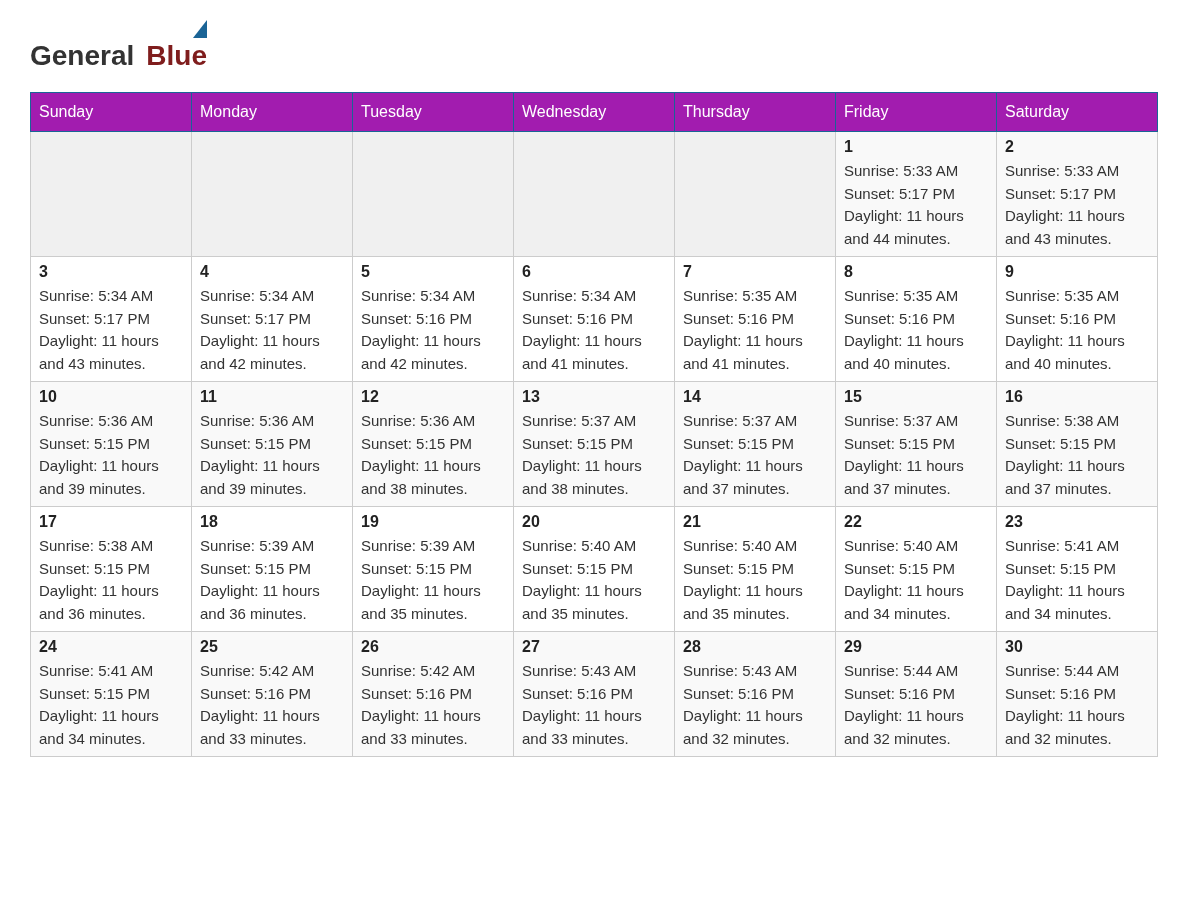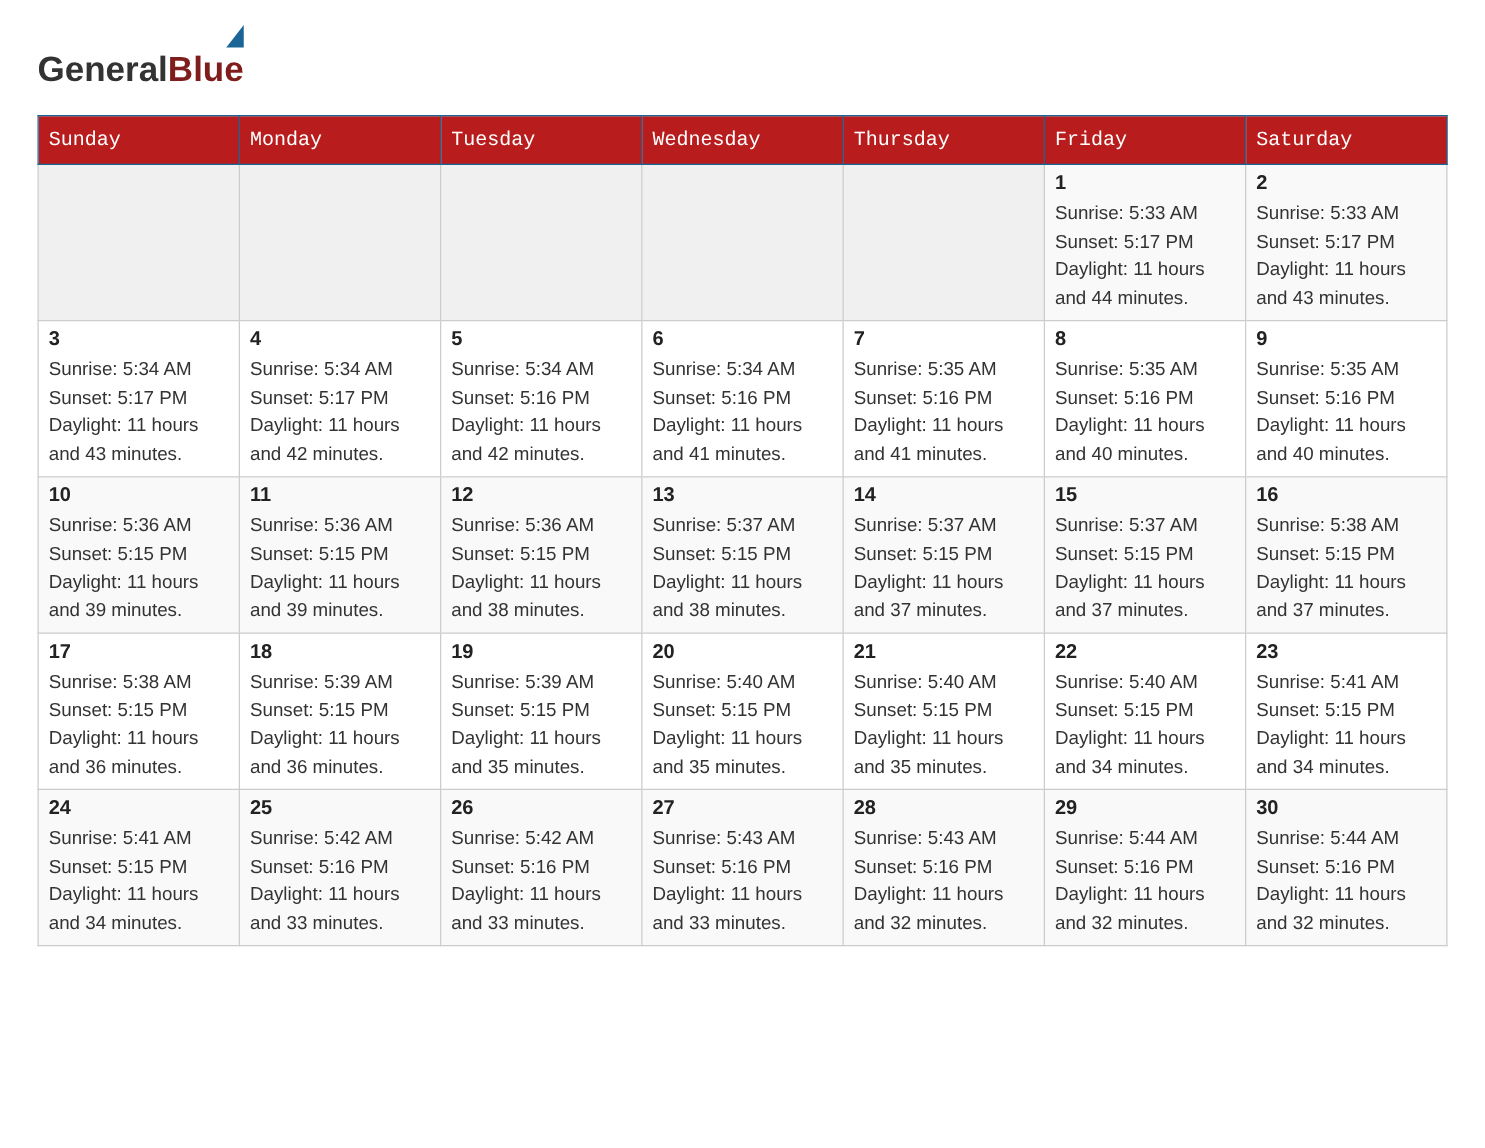--- a/index.html
+++ b/index.html
@@ -12,21 +12,21 @@
     }
     .header {
       display: flex;
       justify-content: space-between;
       align-items: flex-start;
       margin-bottom: 20px;
     }
     .logo {
       display: flex;
       align-items: flex-end;
-      gap: 0;
+      gap: 12px;
       justify-content: space-between;
     }
     .logo-general {
       font-size: 28px;
       font-weight: bold;
       color: #333;
       font-family: Arial, sans-serif;
     }
     .logo-blue-part {
       display: flex;
@@ -60,28 +60,27 @@
       font-size: 20px;
       color: #555;
       margin-top: 4px;
     }
     table {
       width: 100%;
       border-collapse: collapse;
       table-layout: fixed;
     }
     thead tr th {
-      background-color: #b91c1c;
+      background-color: #a21caf;
       color: #fff;
       font-size: 16px;
       font-weight: normal;
       padding: 10px 8px;
       text-align: left;
       border: 1px solid #1a6496;
-      font-family: Liberation Mono, monospace;
     }
     tbody tr td {
       vertical-align: top;
       padding: 6px 8px;
       border: 1px solid #ccc;
       font-size: 13px;
       color: #333;
       height: 120px;
     }
     tbody tr:nth-child(odd) td {

